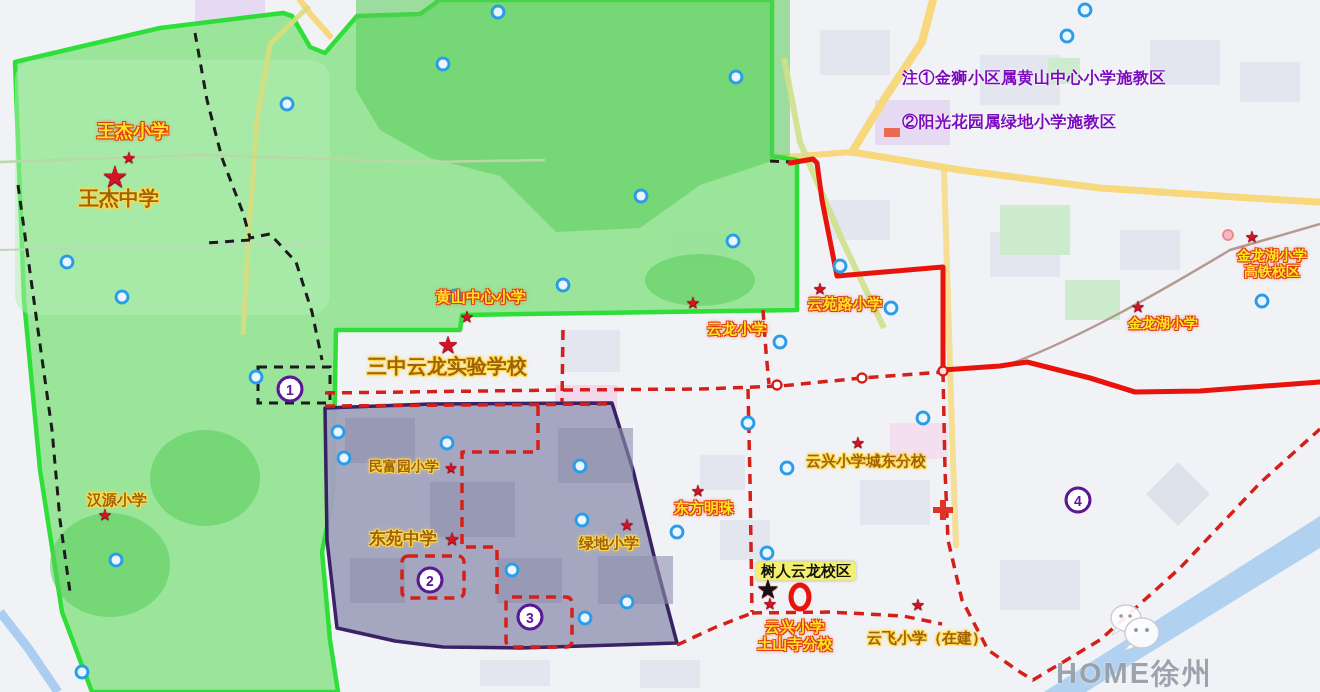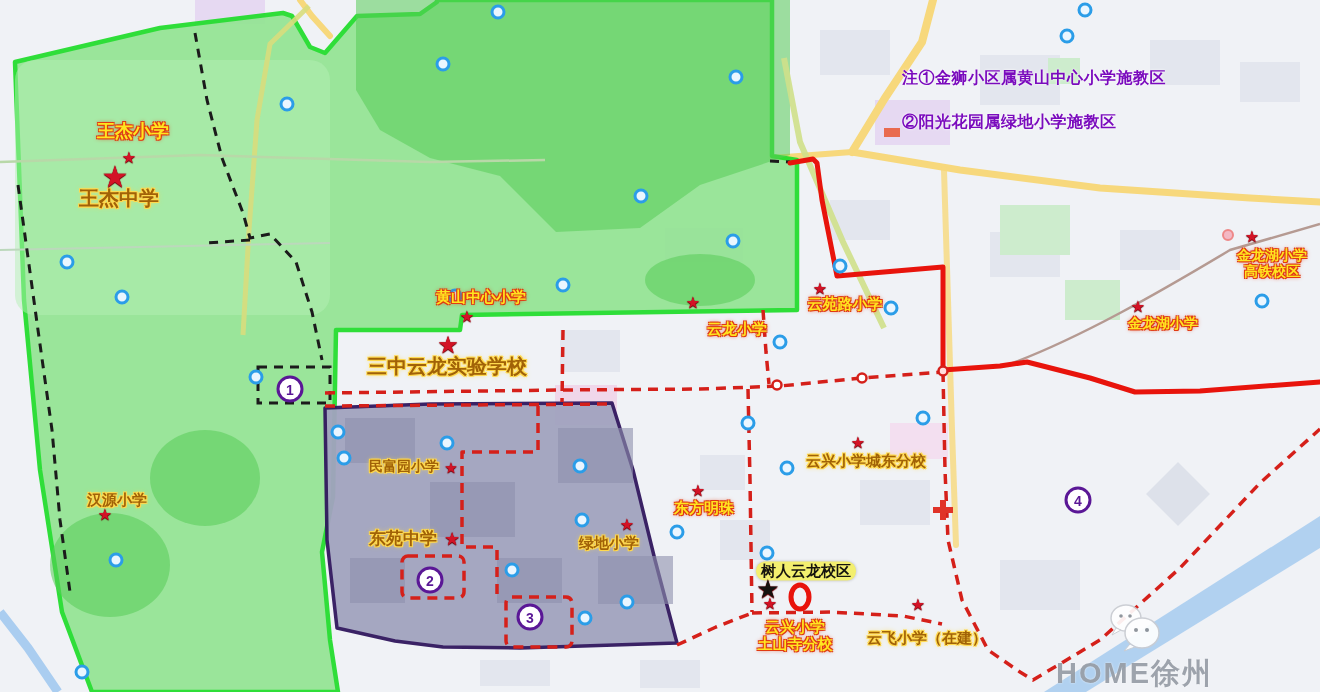--- a/index.html
+++ b/index.html
@@ -6,21 +6,21 @@
   #stage{position:relative;width:1320px;height:692px;overflow:hidden;background:#f0f2f6;}
   #map-svg{position:absolute;left:0;top:0;}
   #overlay{position:absolute;left:0;top:0;width:1320px;height:692px;}
   .note{position:absolute;white-space:nowrap;font-weight:bold;font-size:16px;letter-spacing:.5px;
         color:#7a0bbd;text-shadow:0 0 3px rgba(255,255,255,.9),0 0 1px rgba(255,255,255,.9);}
   .school{position:absolute;transform:translate(-50%,-50%);text-align:center;font-weight:bold;
         white-space:nowrap;line-height:1.12;}
   .school .ln{display:block;}
   .y-label{color:#ffe520;text-shadow:-1px -1px 0 #e03a12,1px -1px 0 #e03a12,-1px 1px 0 #e03a12,1px 1px 0 #e03a12,0 0 4px #e03a12;}
   .r-label{color:#a16207;text-shadow:-1px -1px 0 #ffd94e,1px -1px 0 #ffd94e,-1px 1px 0 #ffd94e,1px 1px 0 #ffd94e,0 0 5px #ffd94e;}
-  .b-label{color:#15130e;background:#f3ef6f;padding:1px 5px;border-radius:9px;box-shadow:0 0 3px rgba(0,0,0,.25);}
+  .b-label{color:#15130e;background:#f3ef6f;padding:1px 5px;border-radius:4px;box-shadow:0 0 3px rgba(0,0,0,.25);}
   .star{position:absolute;transform:translate(-50%,-50%);line-height:1;
         text-shadow:0 0 1px #6d0008,0 1px 1px #6d0008;}
   .zone-badge{position:absolute;transform:translate(-50%,-50%);width:21px;height:21px;border-radius:50%;
         background:#ffffff;border:3px solid #5a1796;color:#5a1796;font-weight:bold;font-size:14px;
         display:flex;align-items:center;justify-content:center;}
   #watermark{position:absolute;left:1056px;top:600px;display:flex;align-items:center;opacity:.92;flex-direction:column;}
   #watermark .wm-text{font-size:29px;font-weight:bold;color:#979da6;letter-spacing:2px;
         text-shadow:0 0 2px rgba(255,255,255,.8);}
 </style>
 </head>

